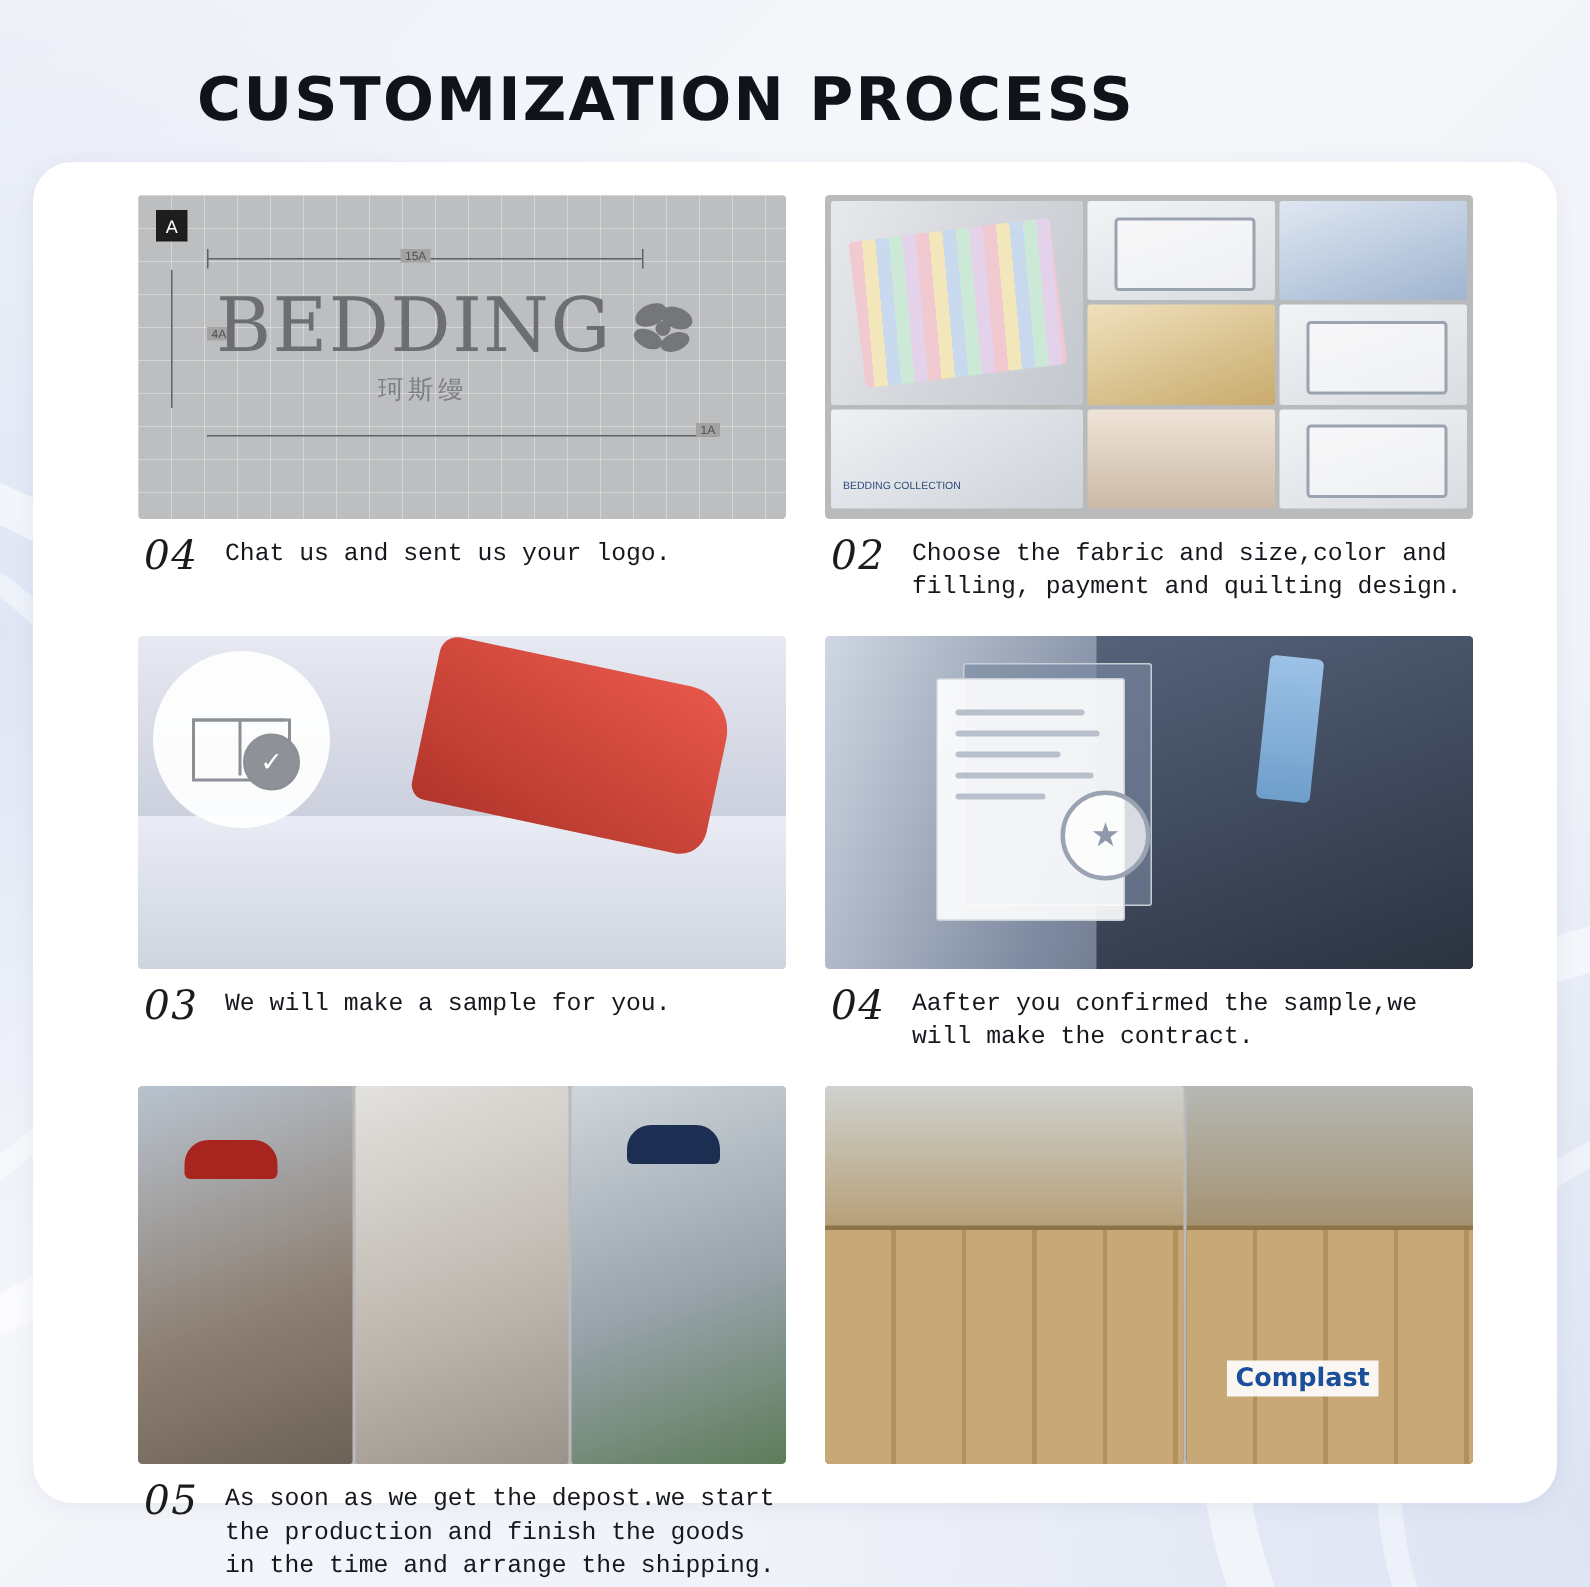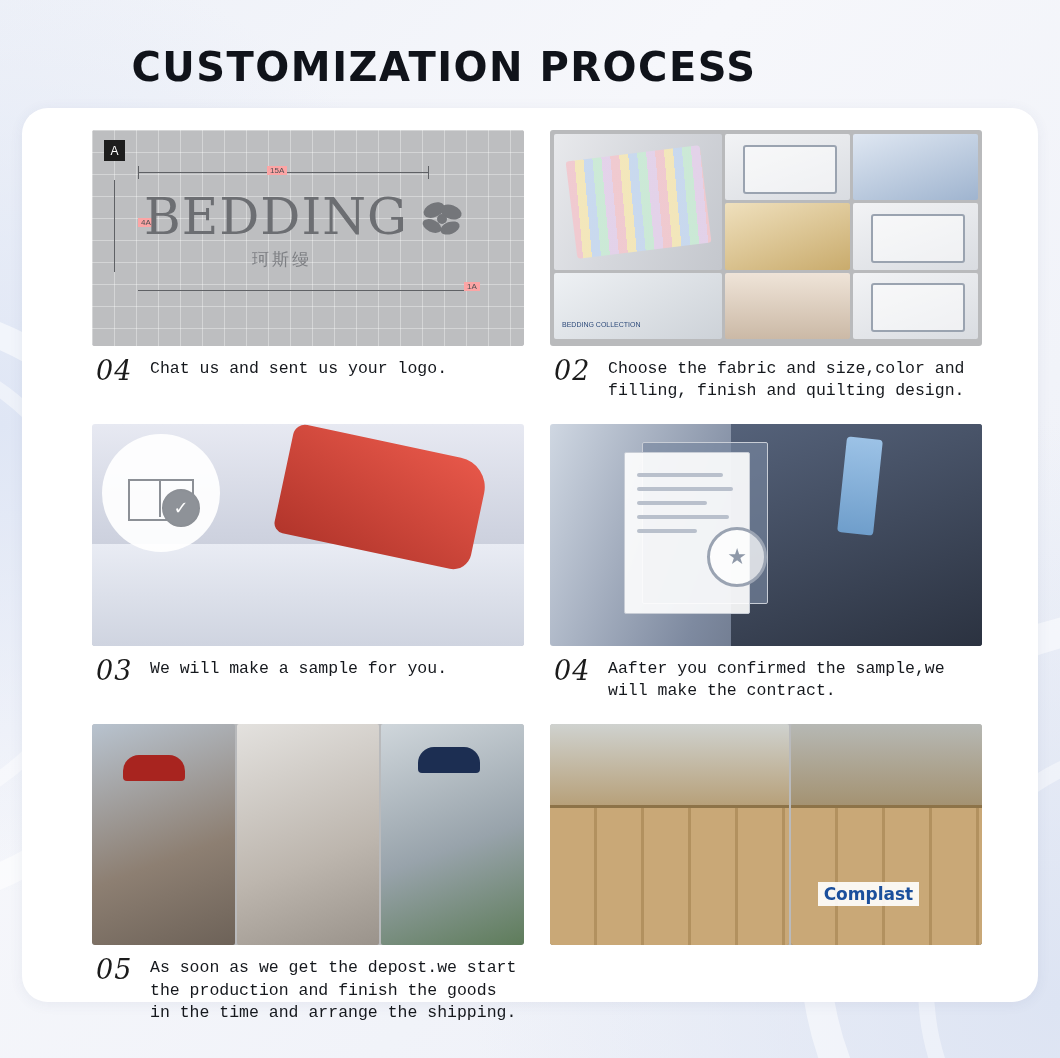--- a/index.html
+++ b/index.html
@@ -73,21 +73,21 @@
   }
   .media {
     width: 432px;
     border-radius: 3px;
     overflow: hidden;
     position: relative;
     background: #b9babc;
   }
   .m-tall { height: 216px; }
   .m-mid  { height: 222px; }
-  .m-low  { height: 221px; }
+  .m-low  { height: 252px; }
 
   .caption {
     display: flex;
     align-items: flex-start;
     margin-top: 9px;
     padding-left: 4px;
   }
   .num {
     font-family: "DejaVu Serif", serif;
     font-style: italic;
@@ -137,21 +137,21 @@
     color: #7d7f83;
     margin-top: 6px;
     margin-left: 108px;
     letter-spacing: 3px;
   }
   .flower { position: absolute; right: 6px; top: 4px; }
   .dim-line {
     position: absolute; background: #5f6165;
   }
   .dim-label {
-    position: absolute; font-size: 8px; color: #4d4f52; background: #fca5a5; padding: 0 3px;
+    position: absolute; font-size: 8px; color: #4d4f52; background: #a3a3a3; padding: 0 3px;
     font-family: "Liberation Sans", sans-serif;
   }
 
   
   .mosaic { position: absolute; inset: 0; display: grid; gap: 3px; padding: 4px; box-sizing: border-box; }
   .tile { background: #cfd2d6; border-radius: 2px; position: relative; overflow: hidden; }
 
   .swatch-fan { background: linear-gradient(115deg,#e8e9ec 0%, #d6d8dd 45%, #c4c7cd 100%); }
   .swatch-fan::before {
     content: ""; position: absolute; left: 10%; top: 14%; width: 80%; height: 72%;
@@ -276,21 +276,21 @@
             <div class="tile" style="background:linear-gradient(150deg,#eef1f4,#cdd2d8)">
               <div style="position:absolute;left:8px;bottom:10px;font-size:7px;color:#2d4a7a;line-height:1.2;font-family:'Liberation Sans',sans-serif;">BEDDING COLLECTION</div>
             </div>
             <div class="tile roll-tile"></div>
             <div class="tile pack-tile"></div>
             <div class="tile blue-pack"></div>
           </div>
         </div>
         <div class="caption">
           <div class="num">02</div>
-          <div class="ctext">Choose the fabric and size,color and filling, finish and quilting design.</div>
+          <div class="ctext">Choose the fabric and size,color and filling, payment and quilting design.</div>
         </div>
       </div>
 
       <div class="step">
         <div class="media m-mid sew">
           <div style="position:absolute;left:0;bottom:0;width:100%;height:46%;background:linear-gradient(180deg,#e9ecf4,#cfd4e0);"></div>
           <div class="circle-badge">
             <div class="box-icon">
               <div style="left:0;top:14px;width:62px;height:38px;"></div>
               <div style="left:0;top:14px;width:62px;height:0;border-width:2px 0 0 0;"></div>

